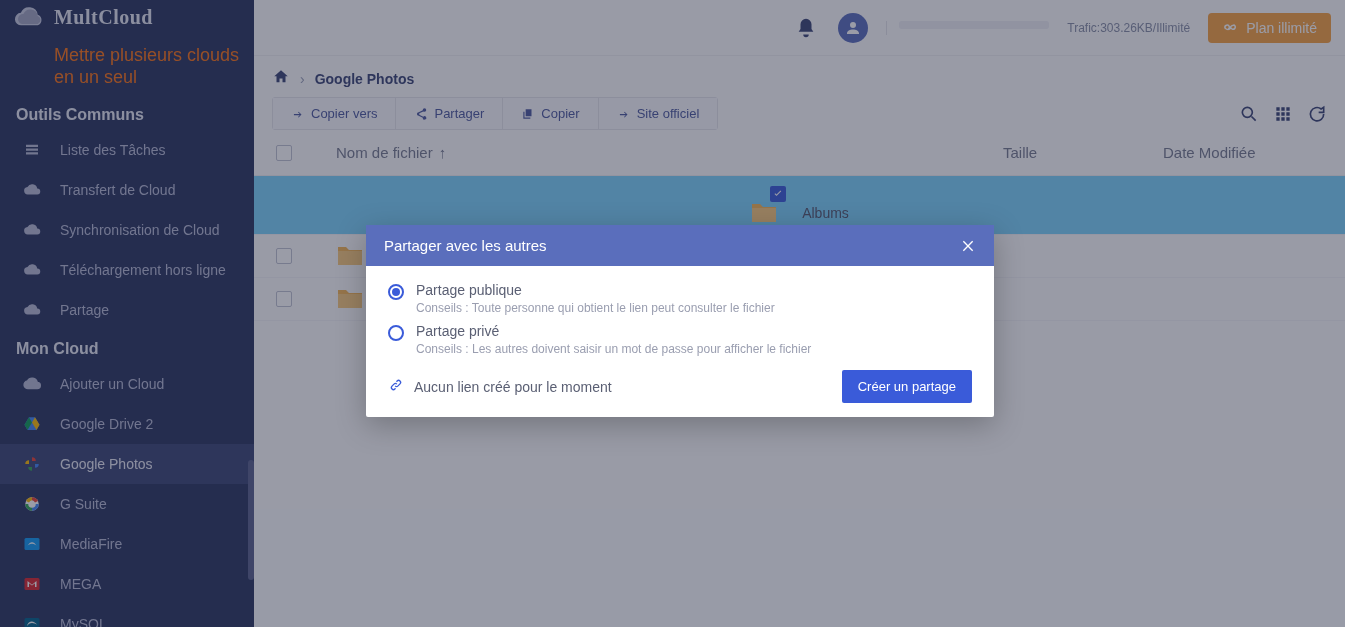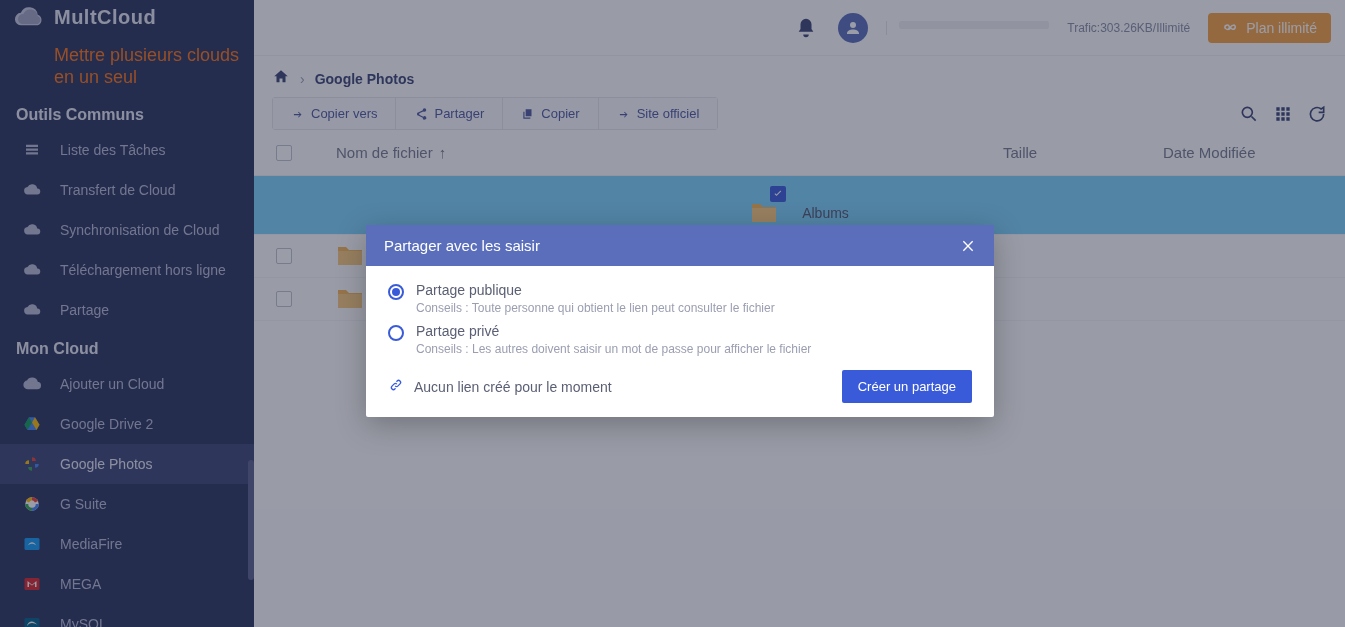--- a/index.html
+++ b/index.html
@@ -5,21 +5,21 @@
   * { box-sizing: border-box; margin: 0; padding: 0; }
   body { font-family: Arial, Helvetica, sans-serif; background: #fff; width: 1345px; height: 627px; overflow: hidden; position: relative; }
   
   .app { display: flex; height: 627px; position: relative; }
   
   
   .sidebar { width: 254px; background: #2a3560; color: #c0c3d6; display: flex; flex-direction: column; }
   .brand { display: flex; align-items: flex-start; padding: 6px 14px 8px; gap: 10px; }
   .brand-logo { width: 44px; height: 34px; }
   .brand-text { display: flex; flex-direction: column; }
-  .brand-name { font-size: 20px; font-weight: bold; color: #e4e6f0; letter-spacing: 0.5px; }
+  .brand-name { font-size: 20px; font-weight: bold; color: #e4e6f0; letter-spacing: 0.5px; font-family: Liberation Serif, serif; }
   .brand-tag { font-size: 18px; color: #f97316; line-height: 1.2; margin-top: 16px; }
   
   .section-title { padding: 10px 16px 6px; color: #e6e8f2; font-size: 16px; font-weight: bold; }
   .nav-item { display: flex; align-items: center; gap: 18px; padding: 10px 22px; font-size: 14px; color: #b6bad4; cursor: pointer; }
   .nav-item.active { background: #3b4576; color: #e6e8f2; }
   .nav-icon { width: 20px; height: 20px; display: inline-flex; align-items: center; justify-content: center; }
   .nav-icon svg { fill: #b6bad4; }
   .nav-item.active .nav-icon svg { fill: #e6e8f2; }
   .scroll-thumb { position: absolute; right: 0; top: 460px; width: 6px; height: 120px; background: #5a628c; border-radius: 3px; }
   
@@ -354,21 +354,21 @@
       </div>
       <div class="col-size"></div>
         <div class="col-date"></div>
     </div>
   </main>
 
   <div class="overlay"></div>
 
   <div class="modal">
     <div class="modal-header">
-      <span>Partager avec les saisir</span>
+      <span>Partager avec les autres</span>
       <span class="modal-close">
         <svg viewBox="0 0 24 24" width="16" height="16">
             <path stroke="#fff" stroke-width="2" fill="none" d="M5 5l14 14M19 5L5 19"></path>
           </svg>
       </span>
     </div>
     <div class="modal-body">
       <div class="radio-row">
         <span class="radio checked"></span>
         <span class="radio-text">

